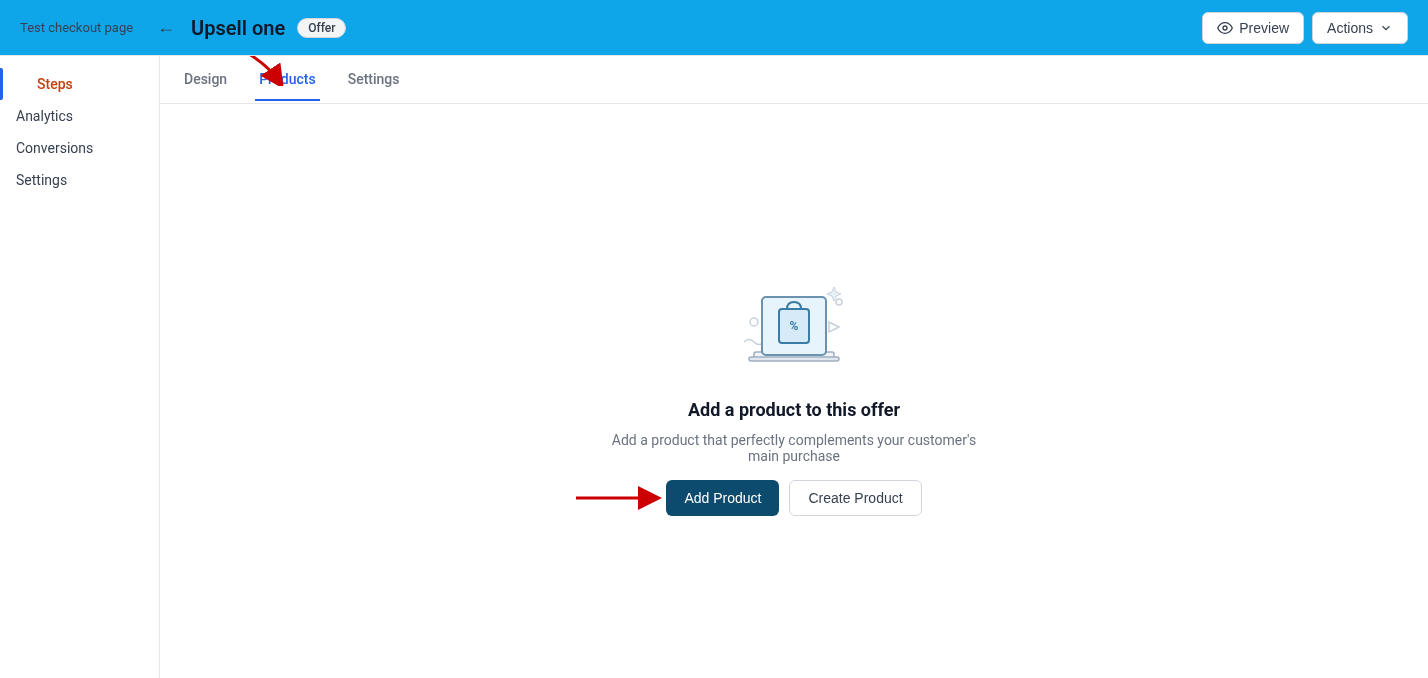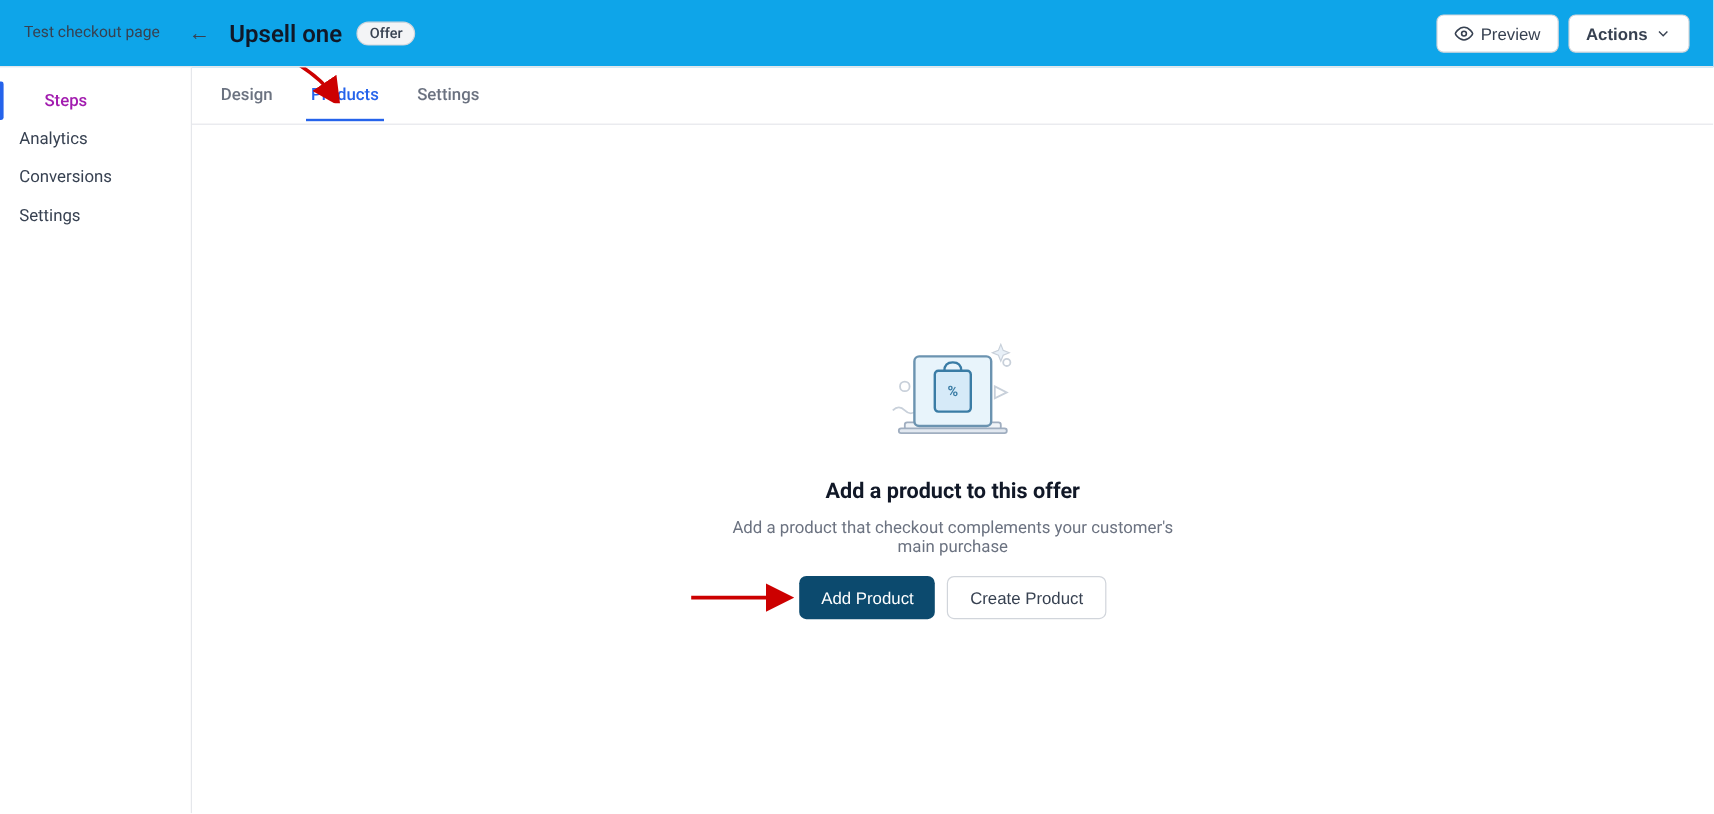--- a/index.html
+++ b/index.html
@@ -14,26 +14,26 @@
     .tabs-bar { display: flex; align-items: center; padding: 0 20px; border-bottom: 1px solid #e5e7eb; height: 48px; gap: 24px; text-align: center; }
     .main-content { flex: 1; display: flex; align-items: center; justify-content: center; }
 
     
     .header-left { display: flex; align-items: center; gap: 12px; flex: 1; }
     .back-btn { background: none; border: none; cursor: pointer; display: flex; align-items: center; color: #374151; font-size: 18px; padding: 4px; }
     .page-title { font-size: 20px; font-weight: 600; color: #111827; }
     .offer-badge { background: #f3f4f6; border: 1px solid #d1d5db; border-radius: 9999px; padding: 2px 10px; font-size: 12px; color: #374151; font-weight: 500; }
     .header-right { display: flex; align-items: center; gap: 8px; }
     .preview-btn { display: flex; align-items: center; gap: 6px; border: 1px solid #d1d5db; background: #fff; padding: 7px 14px; border-radius: 6px; cursor: pointer; font-size: 14px; color: #374151; font-weight: 500; }
-    .actions-btn { display: flex; align-items: center; gap: 6px; border: 1px solid #d1d5db; background: #fff; padding: 7px 14px; border-radius: 6px; cursor: pointer; font-size: 14px; color: #374151; font-weight: 700; }
+    .actions-btn { display: flex; align-items: center; gap: 6px; border: 1px solid #d1d5db; background: #fff; padding: 7px 14px; border-radius: 6px; cursor: pointer; font-size: 14px; color: #374151; font-weight: 400; }
     .app-name { font-size: 13px; color: #374151; font-weight: 400; margin-right: 8px; }
 
     
     .sidebar-item { padding: 8px 16px; cursor: pointer; font-size: 14px; color: #374151; display: flex; align-items: center; gap: 8px; position: relative; }
-    .sidebar-item.active { color: #a21caf; font-weight: 500; padding-left: 37px; }
+    .sidebar-item.active { color: #c2410c; font-weight: 500; padding-left: 37px; }
     .sidebar-item.active::before { content: ''; position: absolute; left: 0; top: 0; bottom: 0; width: 3px; background: #2563eb; border-radius: 0 2px 2px 0; }
 
     
     .tab { padding: 12px 4px; cursor: pointer; font-size: 14px; color: #6b7280; border-bottom: 2px solid transparent; margin-bottom: -1px; font-weight: 500; }
     .tab.active { color: #2563eb; border-bottom-color: #2563eb; }
 
     
     .empty-state { display: flex; flex-direction: column; align-items: center; gap: 12px; text-align: center; position: relative; }
     .empty-state-icon { width: 140px; height: 120px; position: relative; }
     .empty-state h2 { font-size: 18px; font-weight: 700; color: #111827; }
@@ -140,21 +140,21 @@
 
               <path d="M 63 42 Q 63 35 70 35 Q 77 35 77 42" stroke="#3a7ca5" stroke-width="2" fill="none"></path>
 
               <text x="70" y="63" text-anchor="middle" font-size="12" fill="#3a7ca5" font-weight="bold">%</text>
 
               <path d="M 108 25 L 110 20 L 112 25 L 117 27 L 112 29 L 110 34 L 108 29 L 103 27 Z" stroke="#c8d0da" stroke-width="1" fill="#e8f0f8"></path>
             </svg>
           </div>
 
           <h2>Add a product to this offer</h2>
-          <p>Add a product that checkout complements your customer's main purchase</p>
+          <p>Add a product that perfectly complements your customer's main purchase</p>
 
           <div class="empty-state-actions" style="position:relative;">
 
             <svg style="position:absolute; left:-95px; top:50%; transform:translateY(-50%);" width="100" height="40" viewBox="0 0 100 40">
               <defs>
                 <marker id="arrowhead2" markerWidth="8" markerHeight="8" refX="6" refY="4" orient="auto">
                   <polygon points="0 0, 8 4, 0 8" fill="#cc0000"></polygon>
                 </marker>
               </defs>
               <path d="M 5,20 L 85,20" stroke="#cc0000" stroke-width="3" fill="none" marker-end="url(#arrowhead2)"></path>

